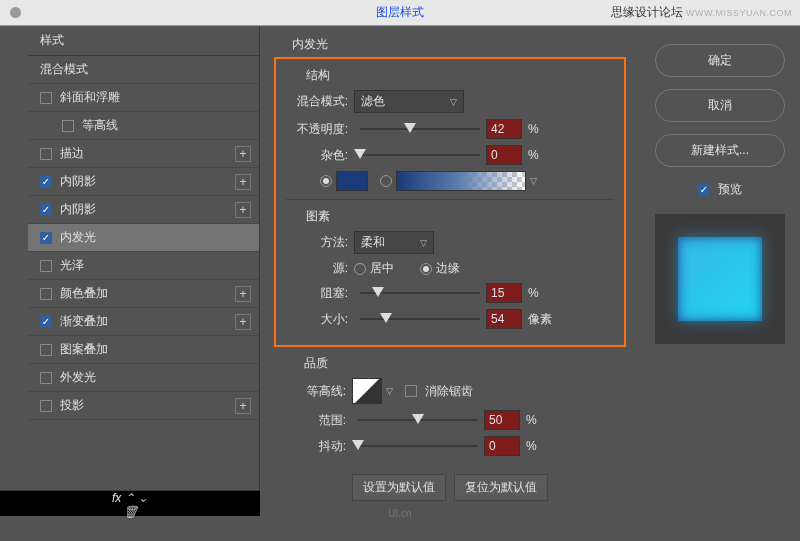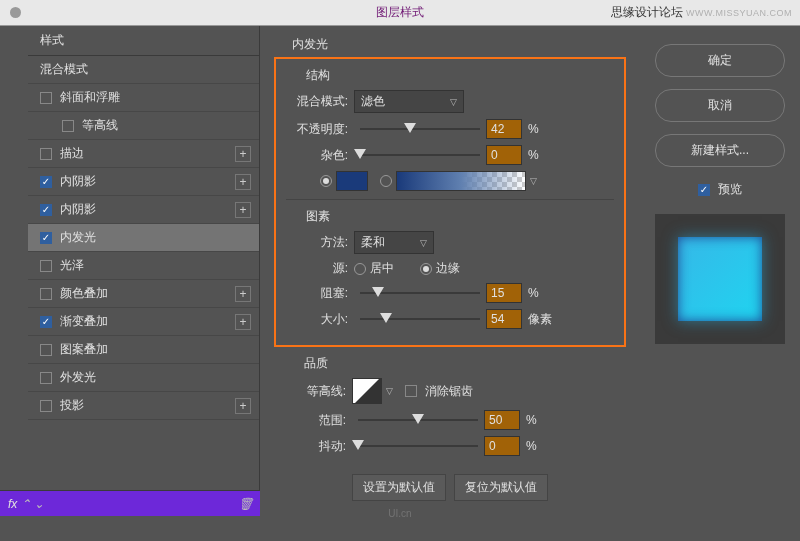--- a/index.html
+++ b/index.html
@@ -1,47 +1,47 @@
 <!DOCTYPE html>
 <html><head>
 <meta charset="utf-8">
 <style>
 *{box-sizing:border-box;margin:0;padding:0;font-family:"Microsoft YaHei",Arial,sans-serif;font-size:12px;color:#e0e0e0;}
 body{background:#535353;width:800px;height:541px;position:relative;overflow:hidden;}
 .titlebar{height:26px;background:#e8e8e8;display:flex;align-items:center;position:relative;border-bottom:1px solid #999;}
 .close-dot{width:11px;height:11px;background:#999;border-radius:50%;margin-left:10px;}
-.title{position:absolute;left:50%;transform:translateX(-50%);color:#701a75;font-size:12px;}
+.title{position:absolute;left:50%;transform:translateX(-50%);color:#1d4ed8;font-size:12px;}
 .watermark{position:absolute;right:8px;color:#666;font-size:11px;}
 .watermark .s1{color:#333;}
 .watermark .s2{color:#b0b0b0;font-size:9px;letter-spacing:.5px;}
 .main{display:flex;height:490px;background:#535353;}
 .sidebar{width:260px;border-right:1px solid #3a3a3a;padding-left:28px;}
 .side-head{padding:6px 12px;border-bottom:1px solid #3a3a3a;}
 .side-item{display:flex;align-items:center;justify-content:space-between;padding:5px 8px 5px 12px;border-bottom:1px solid #474747;cursor:pointer;}
 .side-item.sub{padding-left:34px;}
 .side-item.sel{background:#747474;}
 .ck{width:12px;height:12px;border:1px solid #888;display:inline-flex;margin-right:8px;align-items:center;justify-content:center;font-size:10px;color:#fff;}
 .ck.on{background:#2f5f9f;border-color:#2f5f9f;}
 .lbl{flex:1;}
 .plus{width:16px;height:16px;border:1px solid #777;display:flex;align-items:center;justify-content:center;font-size:12px;color:#ccc;}
-.foot{position:absolute;bottom:25px;left:0;width:260px;height:26px;border-top:1px solid #3a3a3a;display:flex;align-items:center;padding:0 8px;justify-content:space-between;background:#6d28d9;}
+.foot{position:absolute;bottom:25px;left:0;width:260px;height:26px;border-top:1px solid #3a3a3a;display:flex;align-items:center;padding:0 8px;justify-content:space-between;background:#000000;flex-direction:column;}
 .foot span{color:#bbb;font-style:italic;}
 .trash{width:14px;height:14px;color:#bbb;}
 .center{flex:1;padding:8px 14px;}
 .sect-title{margin:2px 0 4px 18px;}
 .redbox{border:2px solid #f97316;padding:8px 10px 10px;margin-bottom:8px;}
 .grp-title{margin-bottom:6px;margin-left:20px;}
 .row{display:flex;align-items:center;margin:6px 0;}
 .rlabel{width:62px;text-align:right;margin-right:6px;}
 .dd{background:#454545;border:1px solid #333;padding:2px 6px;min-width:80px;display:flex;justify-content:space-between;align-items:center;}
 .chev{font-size:9px;color:#bbb;}
 .slider{position:relative;height:14px;flex:0 0 120px;margin:0 6px;}
 .track{position:absolute;top:6px;left:0;right:0;height:2px;background:#3a3a3a;}
 .thumb{position:absolute;top:1px;width:0;height:0;border-left:6px solid transparent;border-right:6px solid transparent;border-top:10px solid #ddd;transform:translateX(-6px);}
-.num{width:36px;background:#a16207;border:1px solid #333;padding:2px 4px;text-align:left;}
+.num{width:36px;background:#7f1d1d;border:1px solid #333;padding:2px 4px;text-align:left;}
 .unit{margin-left:6px;}
 .radio{width:12px;height:12px;border:1px solid #999;border-radius:50%;display:inline-flex;align-items:center;justify-content:center;margin-right:4px;}
 .radio.on::after{content:"";width:6px;height:6px;background:#ddd;border-radius:50%;}
 .swatch{width:32px;height:20px;background:#1a3a7a;border:1px solid #333;}
 .gradbox{position:relative;width:130px;height:20px;border:1px solid #333;background:linear-gradient(90deg,#1a3a7a 0%,#6080b0 50%,rgba(255,255,255,0) 100%),repeating-conic-gradient(#ccc 0 25%,#fff 0 50%);background-size:100% 100%,10px 10px;}
 .rpanel{width:160px;padding:18px 10px;display:flex;flex-direction:column;align-items:center;}
 .btn{width:130px;padding:7px 0;border:1px solid #777;border-radius:16px;text-align:center;margin-bottom:12px;cursor:pointer;}
 .pvrow{display:flex;align-items:center;margin:2px 0 10px;}
 .pv{width:130px;height:130px;background:#3a3a3a;display:flex;align-items:center;justify-content:center;margin-top:6px;}
 .pvimg{width:84px;height:84px;background:linear-gradient(135deg,#35b8e8,#20d4f0);box-shadow:inset 0 0 12px rgba(30,60,140,.9),0 0 14px rgba(40,180,230,.5);}

